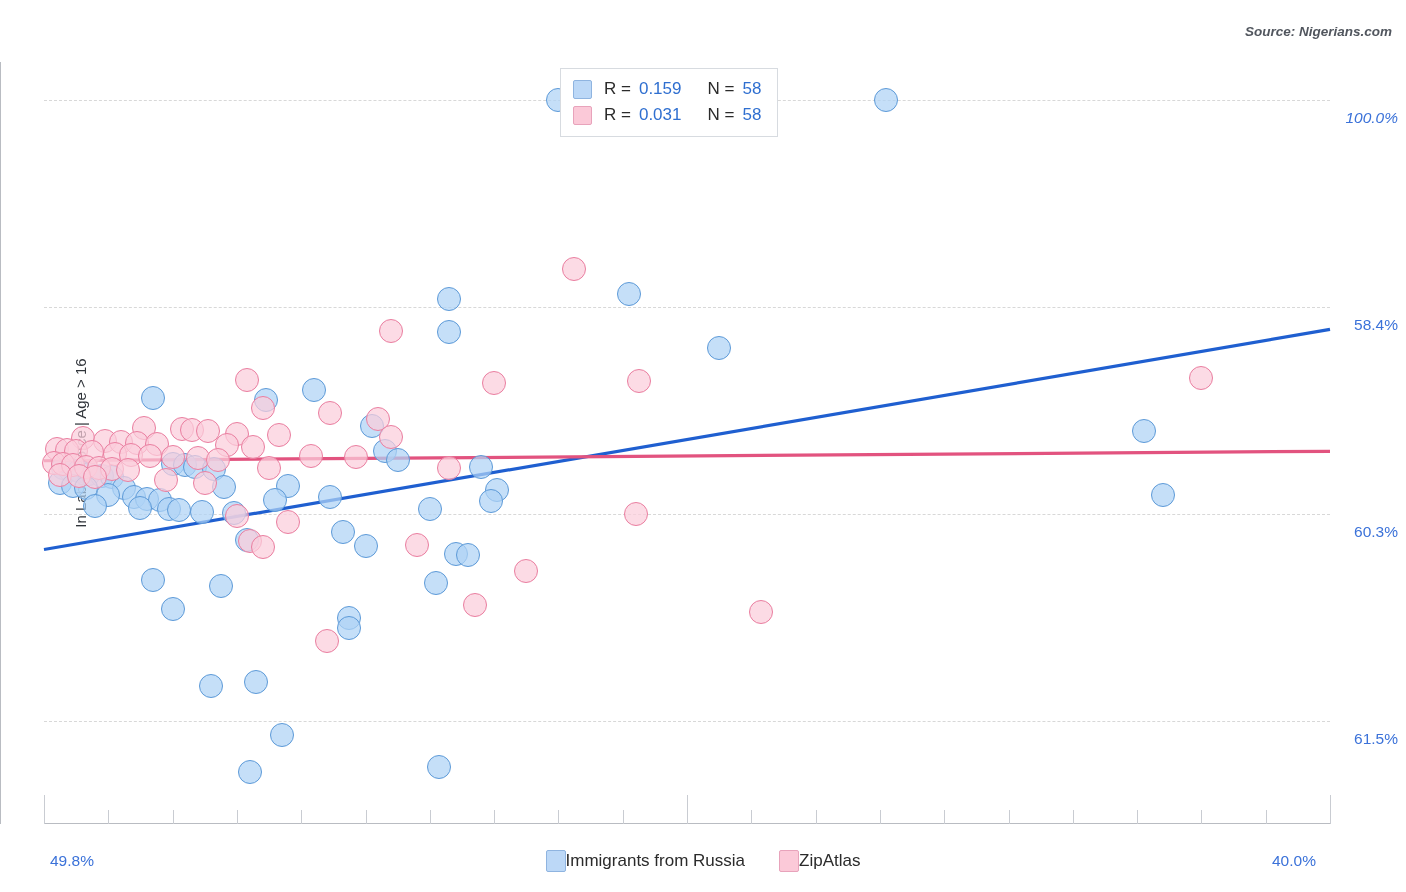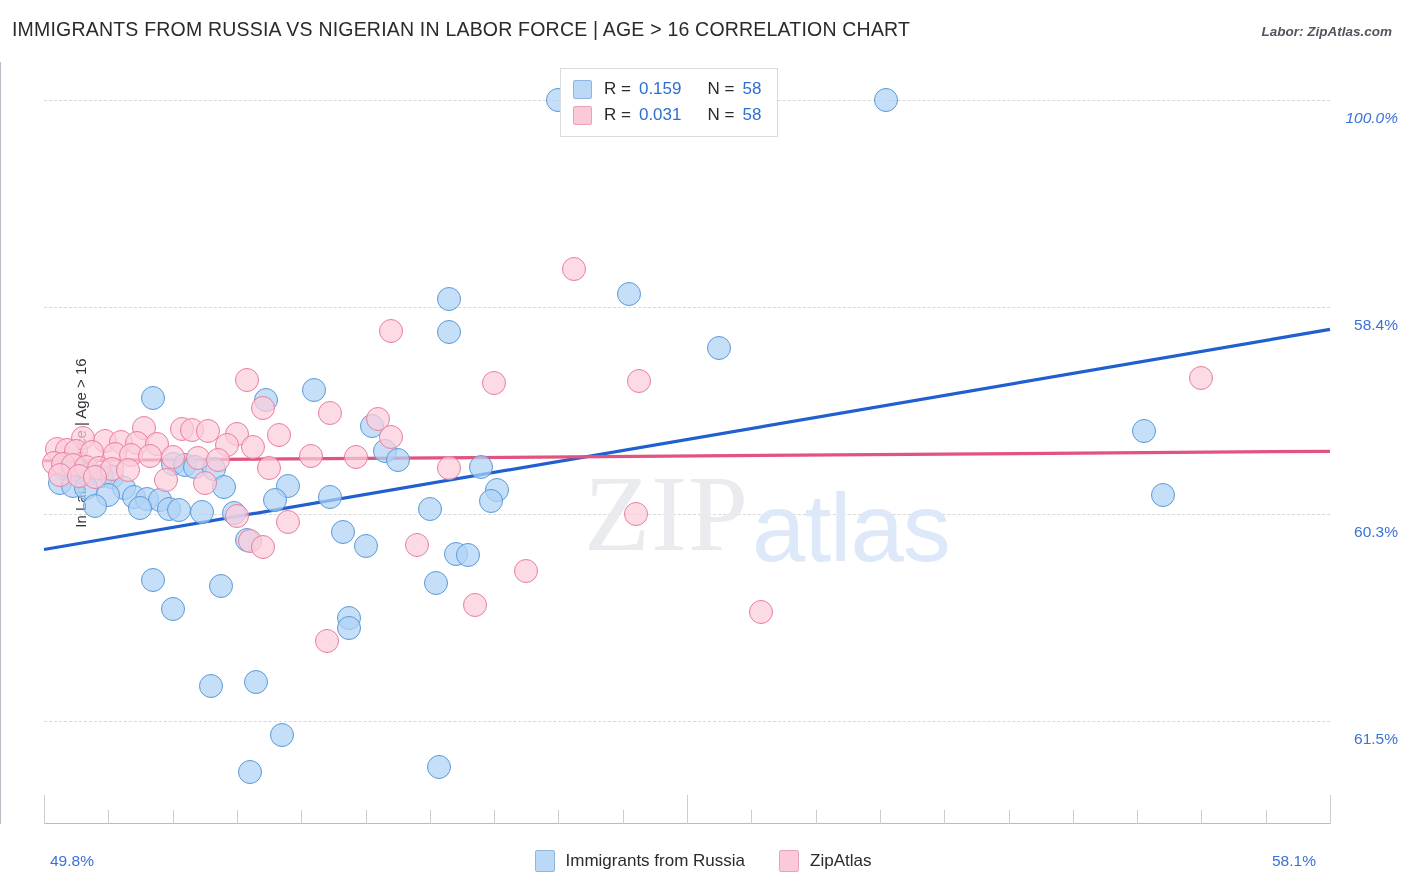--- a/index.html
+++ b/index.html
@@ -222,21 +222,20 @@
     top: 850px;
     width: 1406px;
     display: flex;
     justify-content: center;
     align-items: center;
     gap: 34px;
   }
   .series-item {
     display: flex;
     align-items: center;
-    gap: 11px;
   }
   .series-swatch {
     width: 20px;
     height: 22px;
     border-radius: 2px;
     box-sizing: border-box;
     border: 1px solid #8fb4e0;
     background: #bcd8f7;
   }
   .series-swatch.pink {
@@ -247,41 +246,36 @@
     font-size: 17px;
     color: #2b2b2b;
     white-space: nowrap;
   }
 </style>
 </head>
 <body>
 
 <div id="root">
 
-  <div class="chart-title">IMMIGRANTS FROM RUSSIA VS NIGERIAN IN LABOR FORCE | AGE &gt; 16 CORRELATION CHART</div>
-  <div class="source-note">Labor: ZipAtlas.com</div>
+  <div class="source-note">Source: Nigerians.com</div>
 
   <div class="axis-line-y"></div>
   <div class="axis-line-x"></div>
 
   <div id="ylabel-wrap">
     <div class="ylabel">In Labor Force | Age &gt; 16</div>
   </div>
 
   <div id="plot">
     <div id="gridlines">
         <div class="gridline" style="top: 659.059px;"></div>
         <div class="gridline" style="top: 451.994px;"></div>
         <div class="gridline" style="top: 244.929px;"></div>
         <div class="gridline" style="top: 37.8634px;"></div>
       </div>
-    <div class="watermark">
-      <span class="wm-zip">ZIP</span>
-      <span class="wm-atlas">atlas</span>
-    </div>
     <svg id="trend-svg" viewBox="0 0 1286 762">
         <line x1="0" y1="487.49068322981367" x2="1286" y2="267.4099378881988" stroke="#1f5fd0" stroke-width="3.2"></line>
         <line x1="0" y1="398.74844720496895" x2="1286" y2="389.2826086956522" stroke="#e2537f" stroke-width="3.2"></line>
       </svg>
     <div id="points-layer">
         <div class="pt blue" style="left: 502.4px; top: 25.8634px; width: 24px; height: 24px;"></div>
         <div class="pt blue" style="left: 830.33px; top: 25.8634px; width: 24px; height: 24px;"></div>
         <div class="pt blue" style="left: 573.13px; top: 219.913px; width: 24px; height: 24px;"></div>
         <div class="pt blue" style="left: 393.09px; top: 224.646px; width: 24px; height: 24px;"></div>
         <div class="pt blue" style="left: 393.09px; top: 257.776px; width: 24px; height: 24px;"></div>
@@ -426,21 +420,21 @@
       <div class="xtick" style="left: 815.6px;"></div>
       <div class="xtick" style="left: 879.9px;"></div>
       <div class="xtick" style="left: 944.2px;"></div>
       <div class="xtick" style="left: 1008.5px;"></div>
       <div class="xtick" style="left: 1072.8px;"></div>
       <div class="xtick" style="left: 1137.1px;"></div>
       <div class="xtick" style="left: 1201.4px;"></div>
       <div class="xtick" style="left: 1265.7px;"></div>
       <div class="xtick major" style="left: 1330px;"></div>
       <div class="xtick-label" style="left: 50px;">49.8%</div>
-      <div class="xtick-label" style="left: 1272px;">58.1%</div>
+      <div class="xtick-label" style="left: 1272px;">40.0%</div>
     </div>
 
   <div class="r-legend">
     <div class="r-row">
       <span class="r-swatch"></span>
       <span class="r-txt">R =</span>
       <span class="r-val">0.159</span>
       <span class="r-n">N =</span>
       <span class="r-nval">58</span>
     </div>

